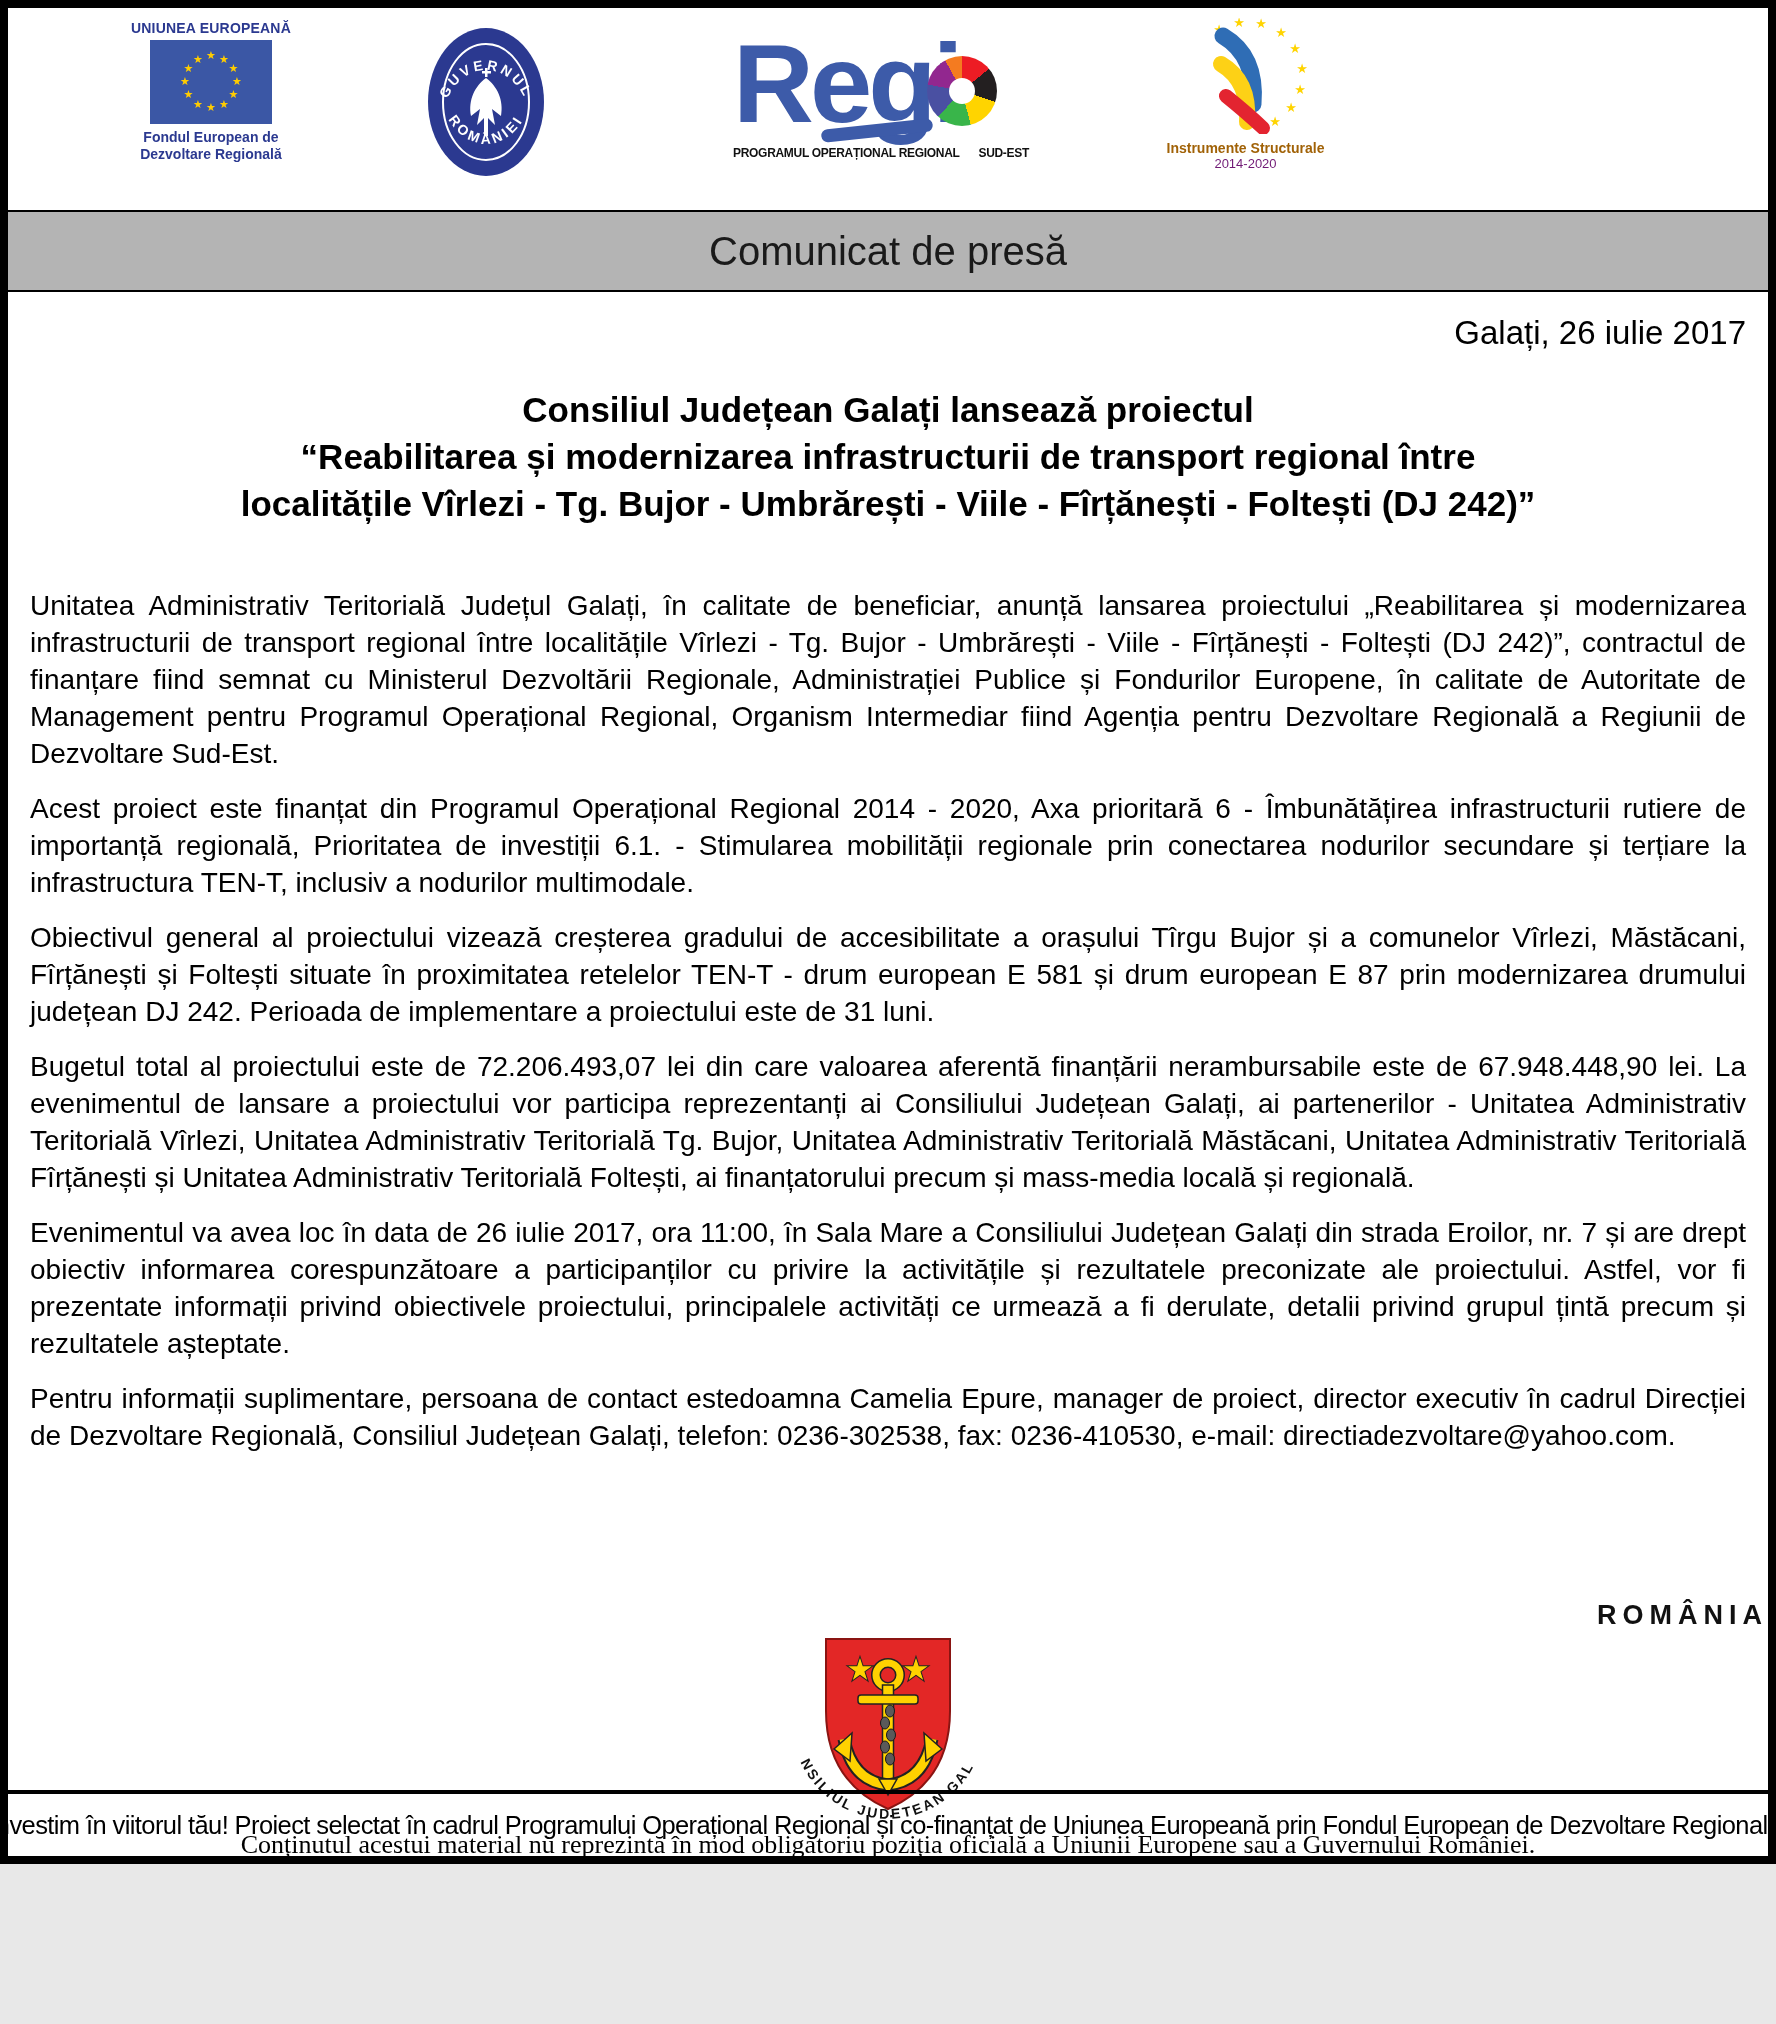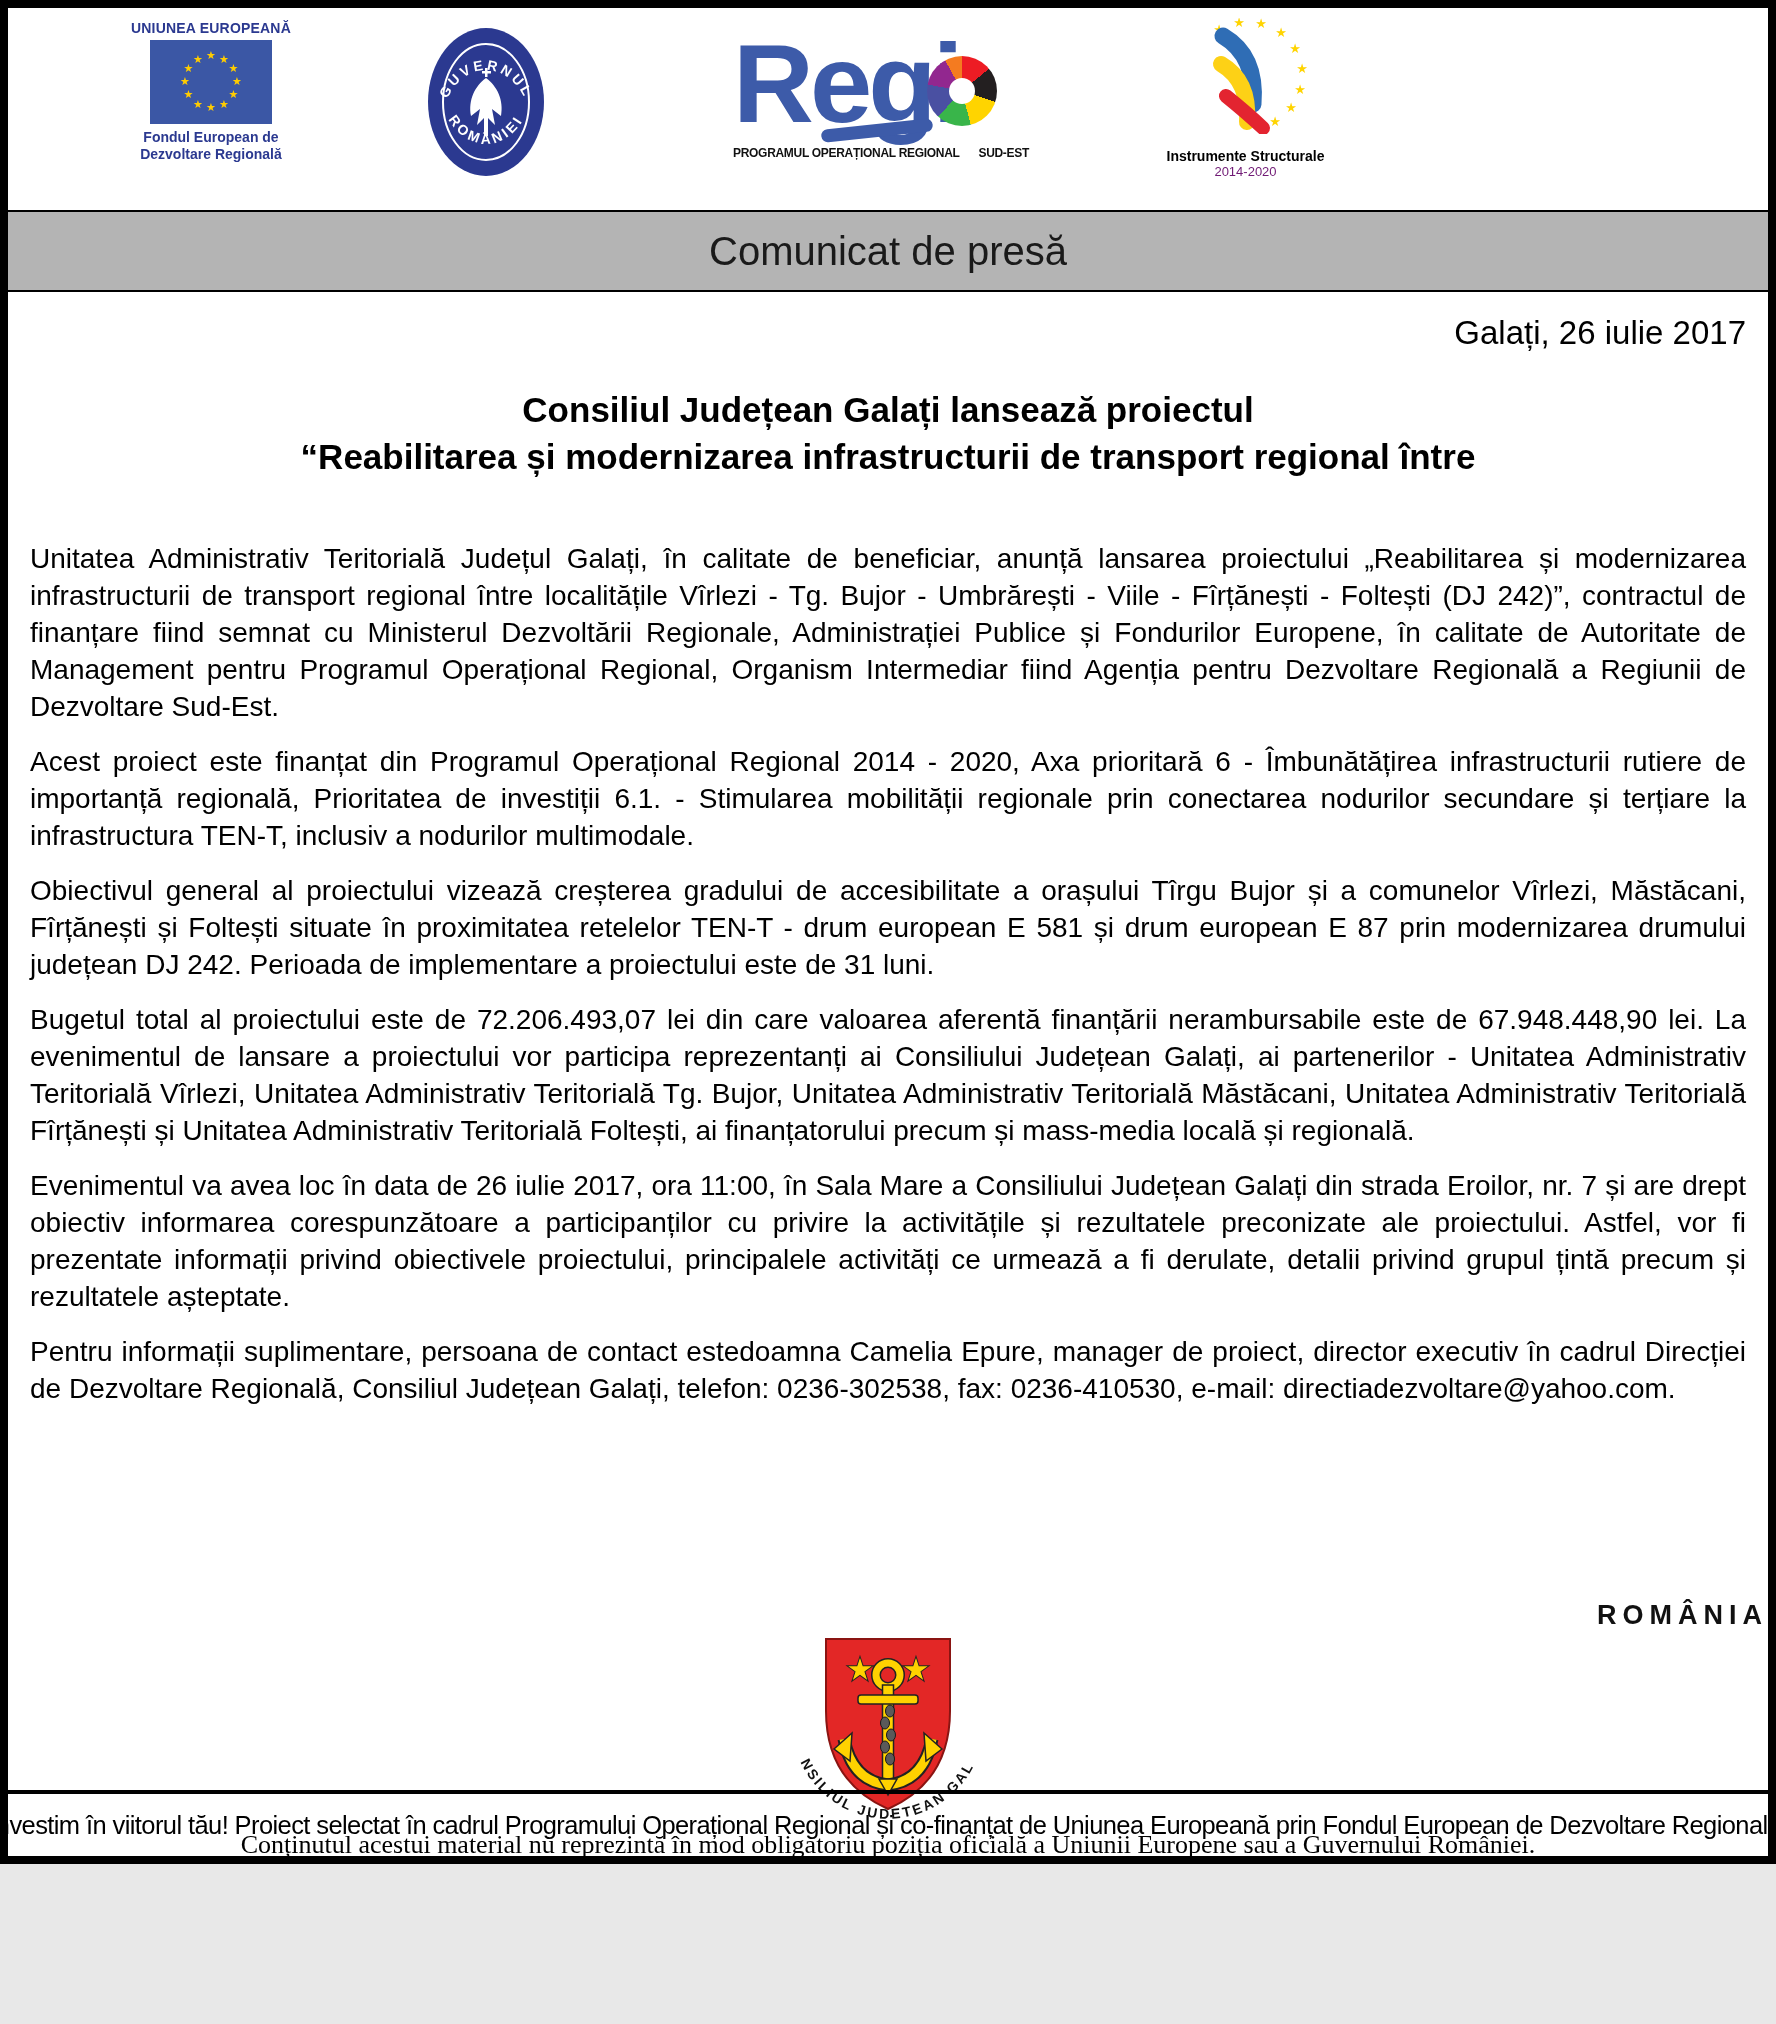--- a/index.html
+++ b/index.html
@@ -25,21 +25,21 @@
   .gov-logo{position:absolute;left:418px;top:18px;width:120px;height:152px;}
   .regio-logo{position:absolute;left:725px;top:30px;width:300px;}
   .regio-line{position:relative;height:104px;}
   .regio-word{font-size:112px;font-weight:bold;color:#3d5ba9;line-height:92px;letter-spacing:-4px;}
   .regio-wheel{position:absolute;left:194px;top:18px;width:70px;height:70px;border-radius:50%;
     background:conic-gradient(#ed1c24 0 14%, #231f20 14% 30%, #ffd400 30% 46%, #39b54a 46% 62%, #4a50a2 62% 78%, #92278f 78% 92%, #f47b20 92% 100%);}
   .regio-wheel::after{content:"";position:absolute;left:22px;top:22px;width:26px;height:26px;border-radius:50%;background:#fff;}
   .regio-swoosh{position:absolute;left:88px;top:86px;width:112px;height:13px;border-radius:7px;background:#3d5ba9;transform:rotate(-6deg);}
   .regio-caption{display:flex;justify-content:space-between;width:296px;margin-top:4px;font-size:12px;font-weight:bold;color:#111;letter-spacing:-0.3px;}
   .is-logo{position:absolute;left:1150px;top:10px;width:175px;text-align:center;}
-  .is-text1{font-size:14px;font-weight:bold;color:#000000;margin-top:10px;}
+  .is-text1{font-size:14px;font-weight:bold;color:#a16207;margin-top:2px;}
   .is-text2{font-size:13px;font-weight:normal;color:#701a75;}
   
   .banner{
     height:78px;background:#b4b4b4;border-top:2px solid #000;border-bottom:2px solid #000;
     display:flex;align-items:center;justify-content:center;
   }
   .banner-title{font-size:40px;color:#1a1a1a;}
   
   .content{padding:0 22px;}
   .dateline{margin-top:22px;text-align:right;font-size:33px;}
@@ -153,20 +153,21 @@
   <div class="banner">
     <span class="banner-title">Comunicat de presă</span>
   </div>
 
   <div class="content">
     <div class="dateline">Galați, 26 iulie 2017</div>
 
     <div class="doc-title">
       <div>Consiliul Județean Galați lansează proiectul</div>
       <div>“Reabilitarea și modernizarea infrastructurii de transport regional între</div>
+      <div>localitățile Vîrlezi - Tg. Bujor - Umbrărești - Viile - Fîrțănești - Foltești (DJ 242)”</div>
     </div>
 
     <div class="paragraphs">
       <p>Unitatea Administrativ Teritorială Județul Galați, în calitate de beneficiar, anunță lansarea proiectului „Reabilitarea și modernizarea infrastructurii de transport regional între localitățile Vîrlezi - Tg. Bujor - Umbrărești - Viile - Fîrțănești - Foltești (DJ 242)”, contractul de finanțare fiind semnat cu Ministerul Dezvoltării Regionale, Administrației Publice și Fondurilor Europene, în calitate de Autoritate de Management pentru Programul Operațional Regional, Organism Intermediar fiind Agenția pentru Dezvoltare Regională a Regiunii de Dezvoltare Sud-Est.</p>
       <p>Acest proiect este finanțat din Programul Operațional Regional 2014 - 2020, Axa prioritară 6 - Îmbunătățirea infrastructurii rutiere de importanță regională, Prioritatea de investiții 6.1. - Stimularea mobilității regionale prin conectarea nodurilor secundare și terțiare la infrastructura TEN-T, inclusiv a nodurilor multimodale.</p>
       <p>Obiectivul general al proiectului vizează creșterea gradului de accesibilitate a orașului Tîrgu Bujor și a comunelor Vîrlezi, Măstăcani, Fîrțănești și Foltești situate în proximitatea retelelor TEN-T - drum european E 581 și drum european E 87 prin modernizarea drumului județean DJ 242. Perioada de implementare a proiectului este de 31 luni.</p>
       <p>Bugetul total al proiectului este de 72.206.493,07 lei din care valoarea aferentă finanțării nerambursabile este de 67.948.448,90 lei. La evenimentul de lansare a proiectului vor participa reprezentanți ai Consiliului Județean Galați, ai partenerilor - Unitatea Administrativ Teritorială Vîrlezi, Unitatea Administrativ Teritorială Tg. Bujor, Unitatea Administrativ Teritorială Măstăcani, Unitatea Administrativ Teritorială Fîrțănești și Unitatea Administrativ Teritorială Foltești, ai finanțatorului precum și mass-media locală și regională.</p>
       <p>Evenimentul va avea loc în data de 26 iulie 2017, ora 11:00, în Sala Mare a Consiliului Județean Galați din strada Eroilor, nr. 7 și are drept obiectiv informarea corespunzătoare a participanților cu privire la activitățile și rezultatele preconizate ale proiectului. Astfel, vor fi prezentate informații privind obiectivele proiectului, principalele activități ce urmează a fi derulate, detalii privind grupul țintă precum și rezultatele așteptate.</p>
       <p>Pentru informații suplimentare, persoana de contact estedoamna Camelia Epure, manager de proiect, director executiv în cadrul Direcției de Dezvoltare Regională, Consiliul Județean Galați, telefon: 0236-302538, fax: 0236-410530, e-mail: directiadezvoltare@yahoo.com.</p>
     </div>

